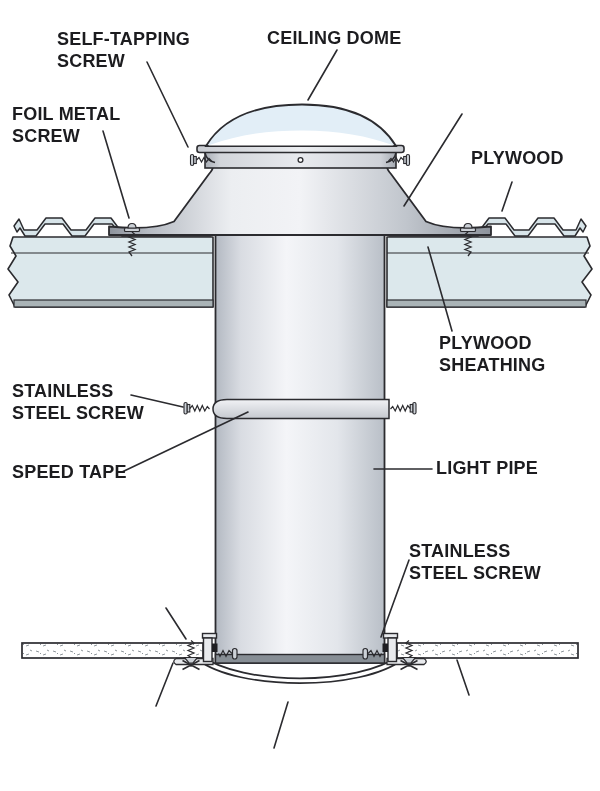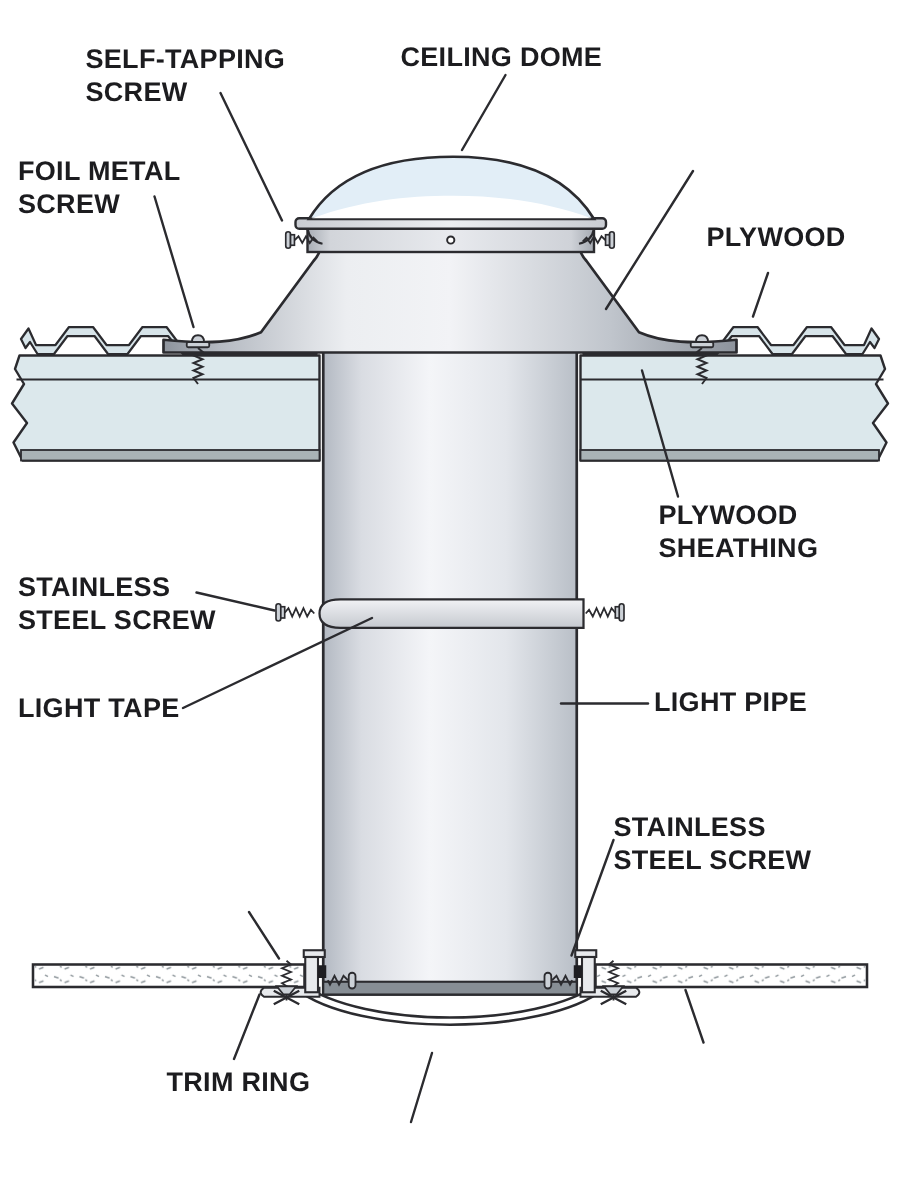--- a/index.html
+++ b/index.html
@@ -159,18 +159,17 @@
   <div class="lbl" style="left:57px;  top:28px;">SELF-TAPPING
 SCREW</div>
   <div class="lbl" style="left:267px; top:27px;">CEILING DOME</div>
   <div class="lbl" style="left:12px;  top:103px;">FOIL METAL
 SCREW</div>
   <div class="lbl" style="left:471px; top:147px;">PLYWOOD</div>
   <div class="lbl" style="left:439px; top:332px;">PLYWOOD
 SHEATHING</div>
   <div class="lbl" style="left:12px;  top:380px;">STAINLESS
 STEEL SCREW</div>
-  <div class="lbl" style="left:12px;  top:461px;">LIGHT TAPE</div>
+  <div class="lbl" style="left:12px;  top:461px;">SPEED TAPE</div>
   <div class="lbl" style="left:436px; top:457px;">LIGHT PIPE</div>
   <div class="lbl" style="left:409px; top:540px;">STAINLESS
 STEEL SCREW</div>
-  <div class="lbl" style="left:111px; top:710px;">TRIM RING</div>
 </div>
 
 </body></html>

